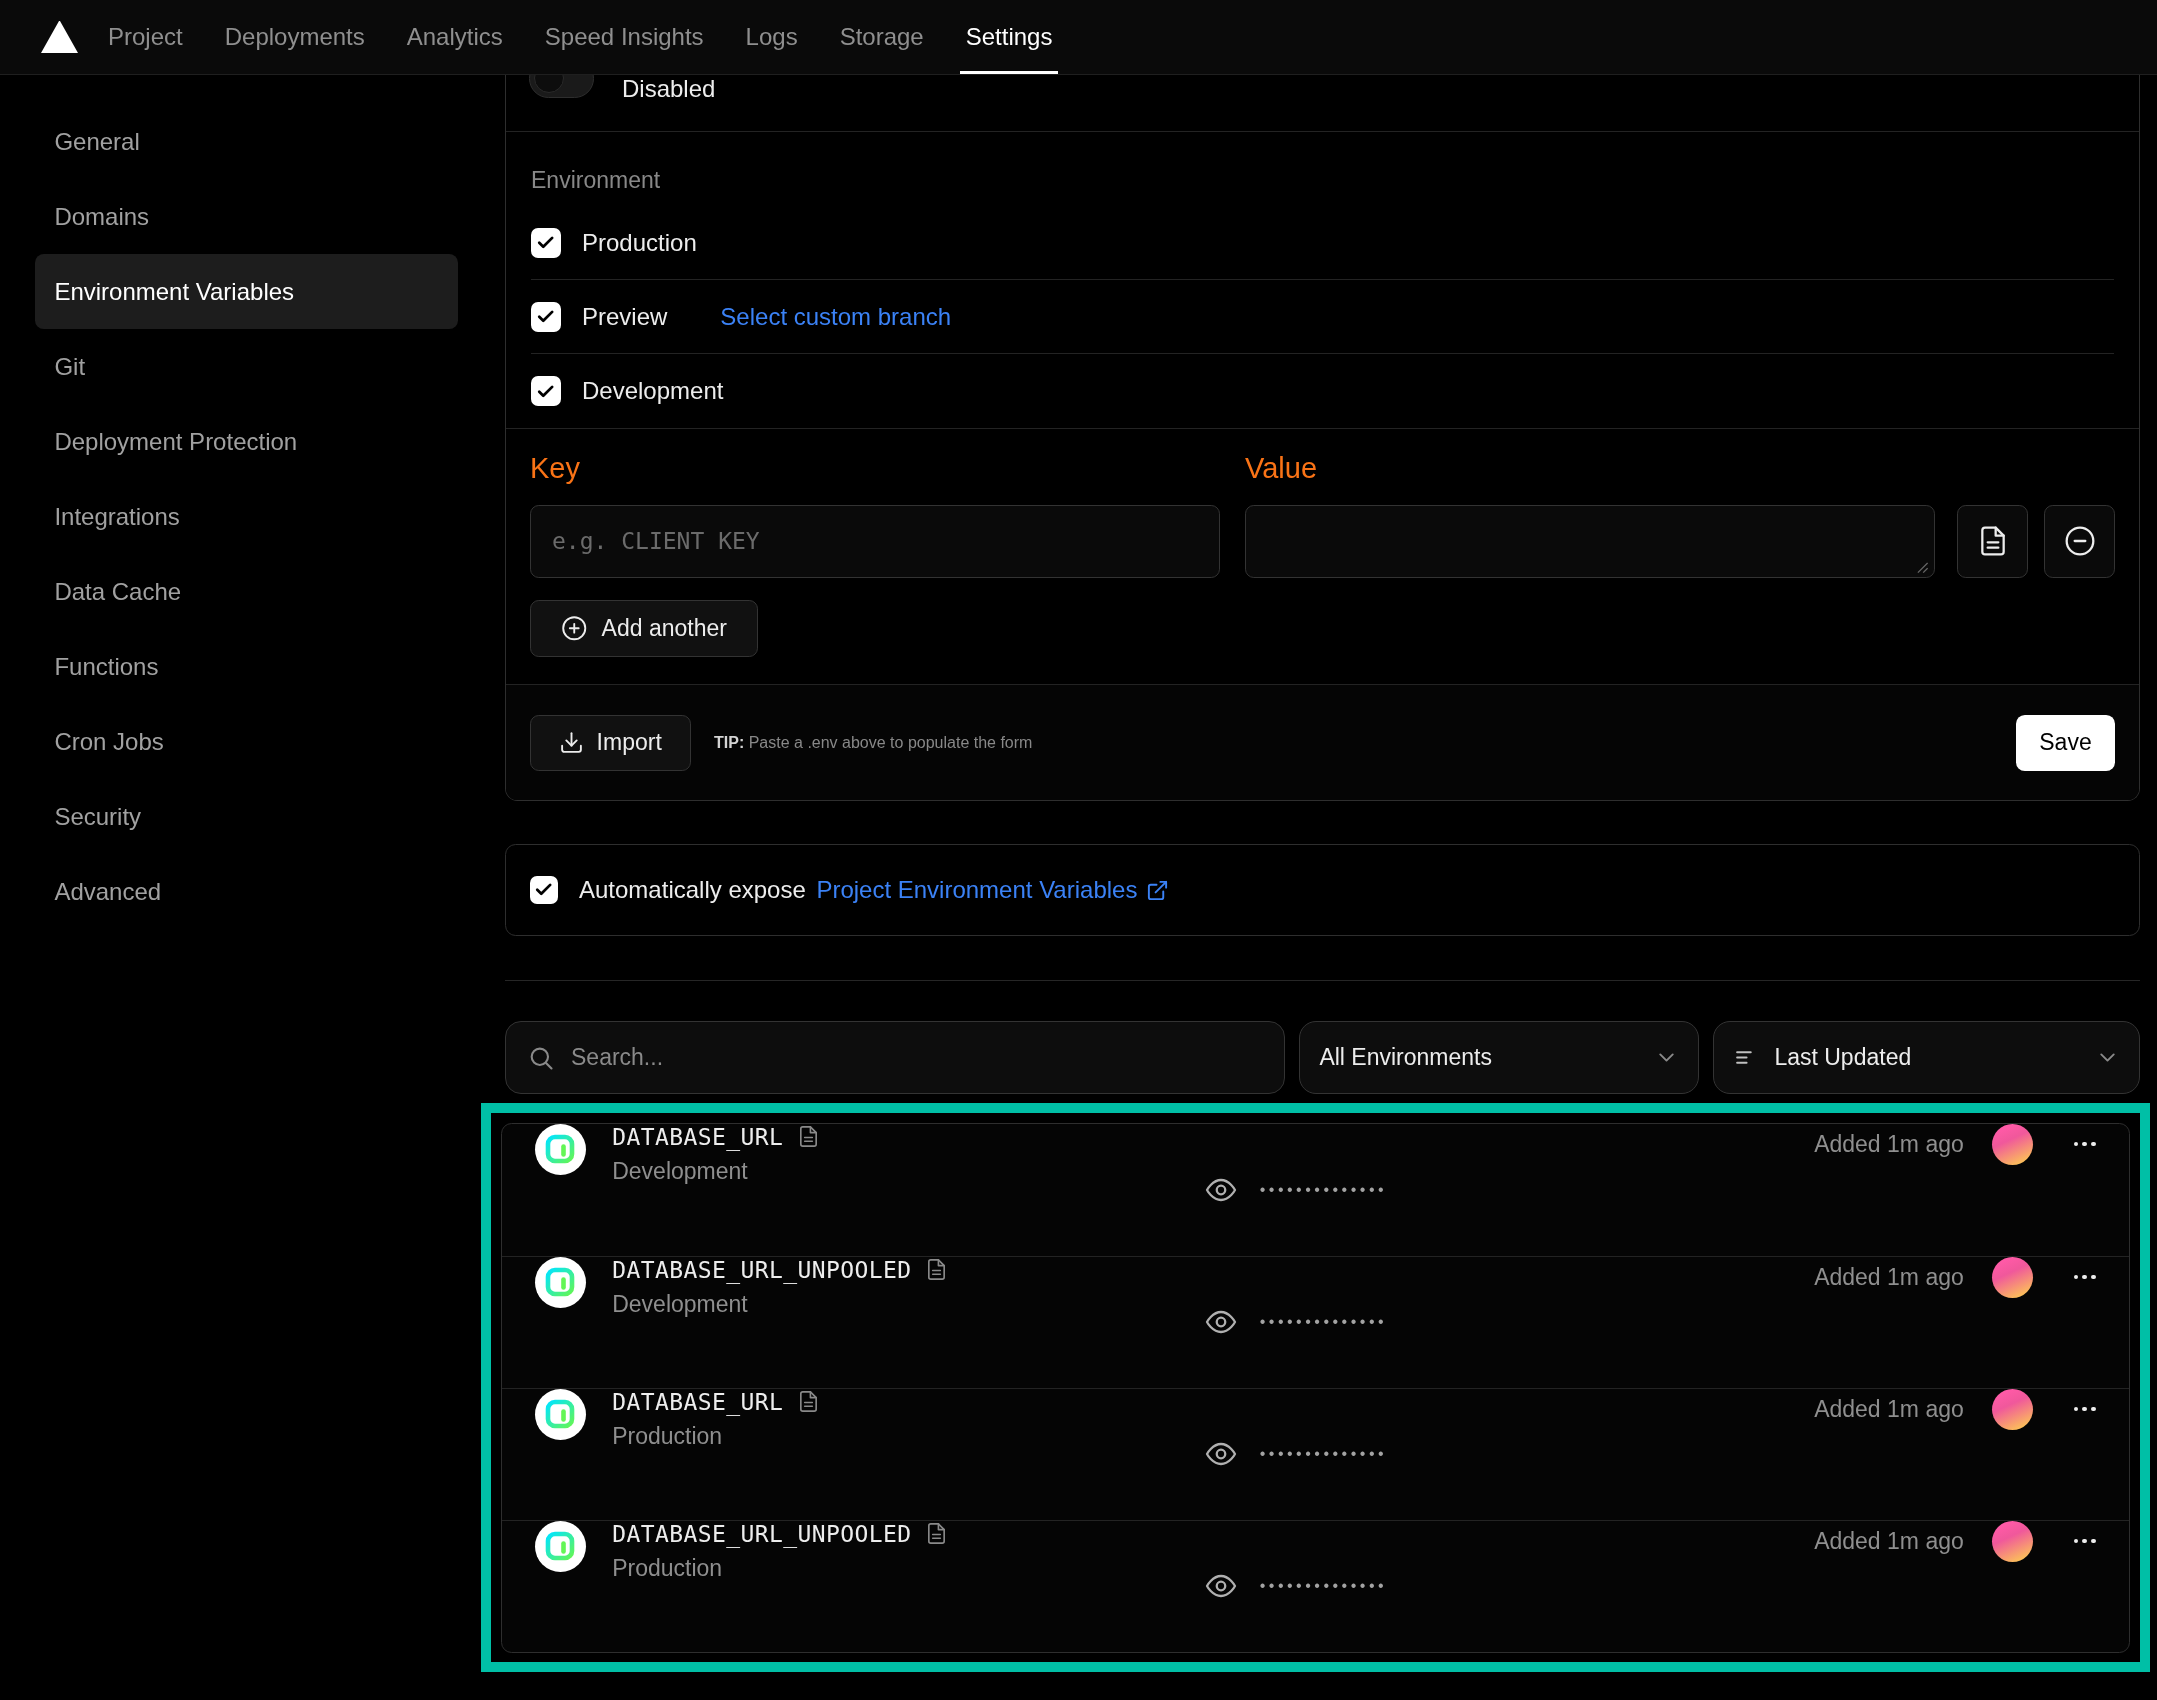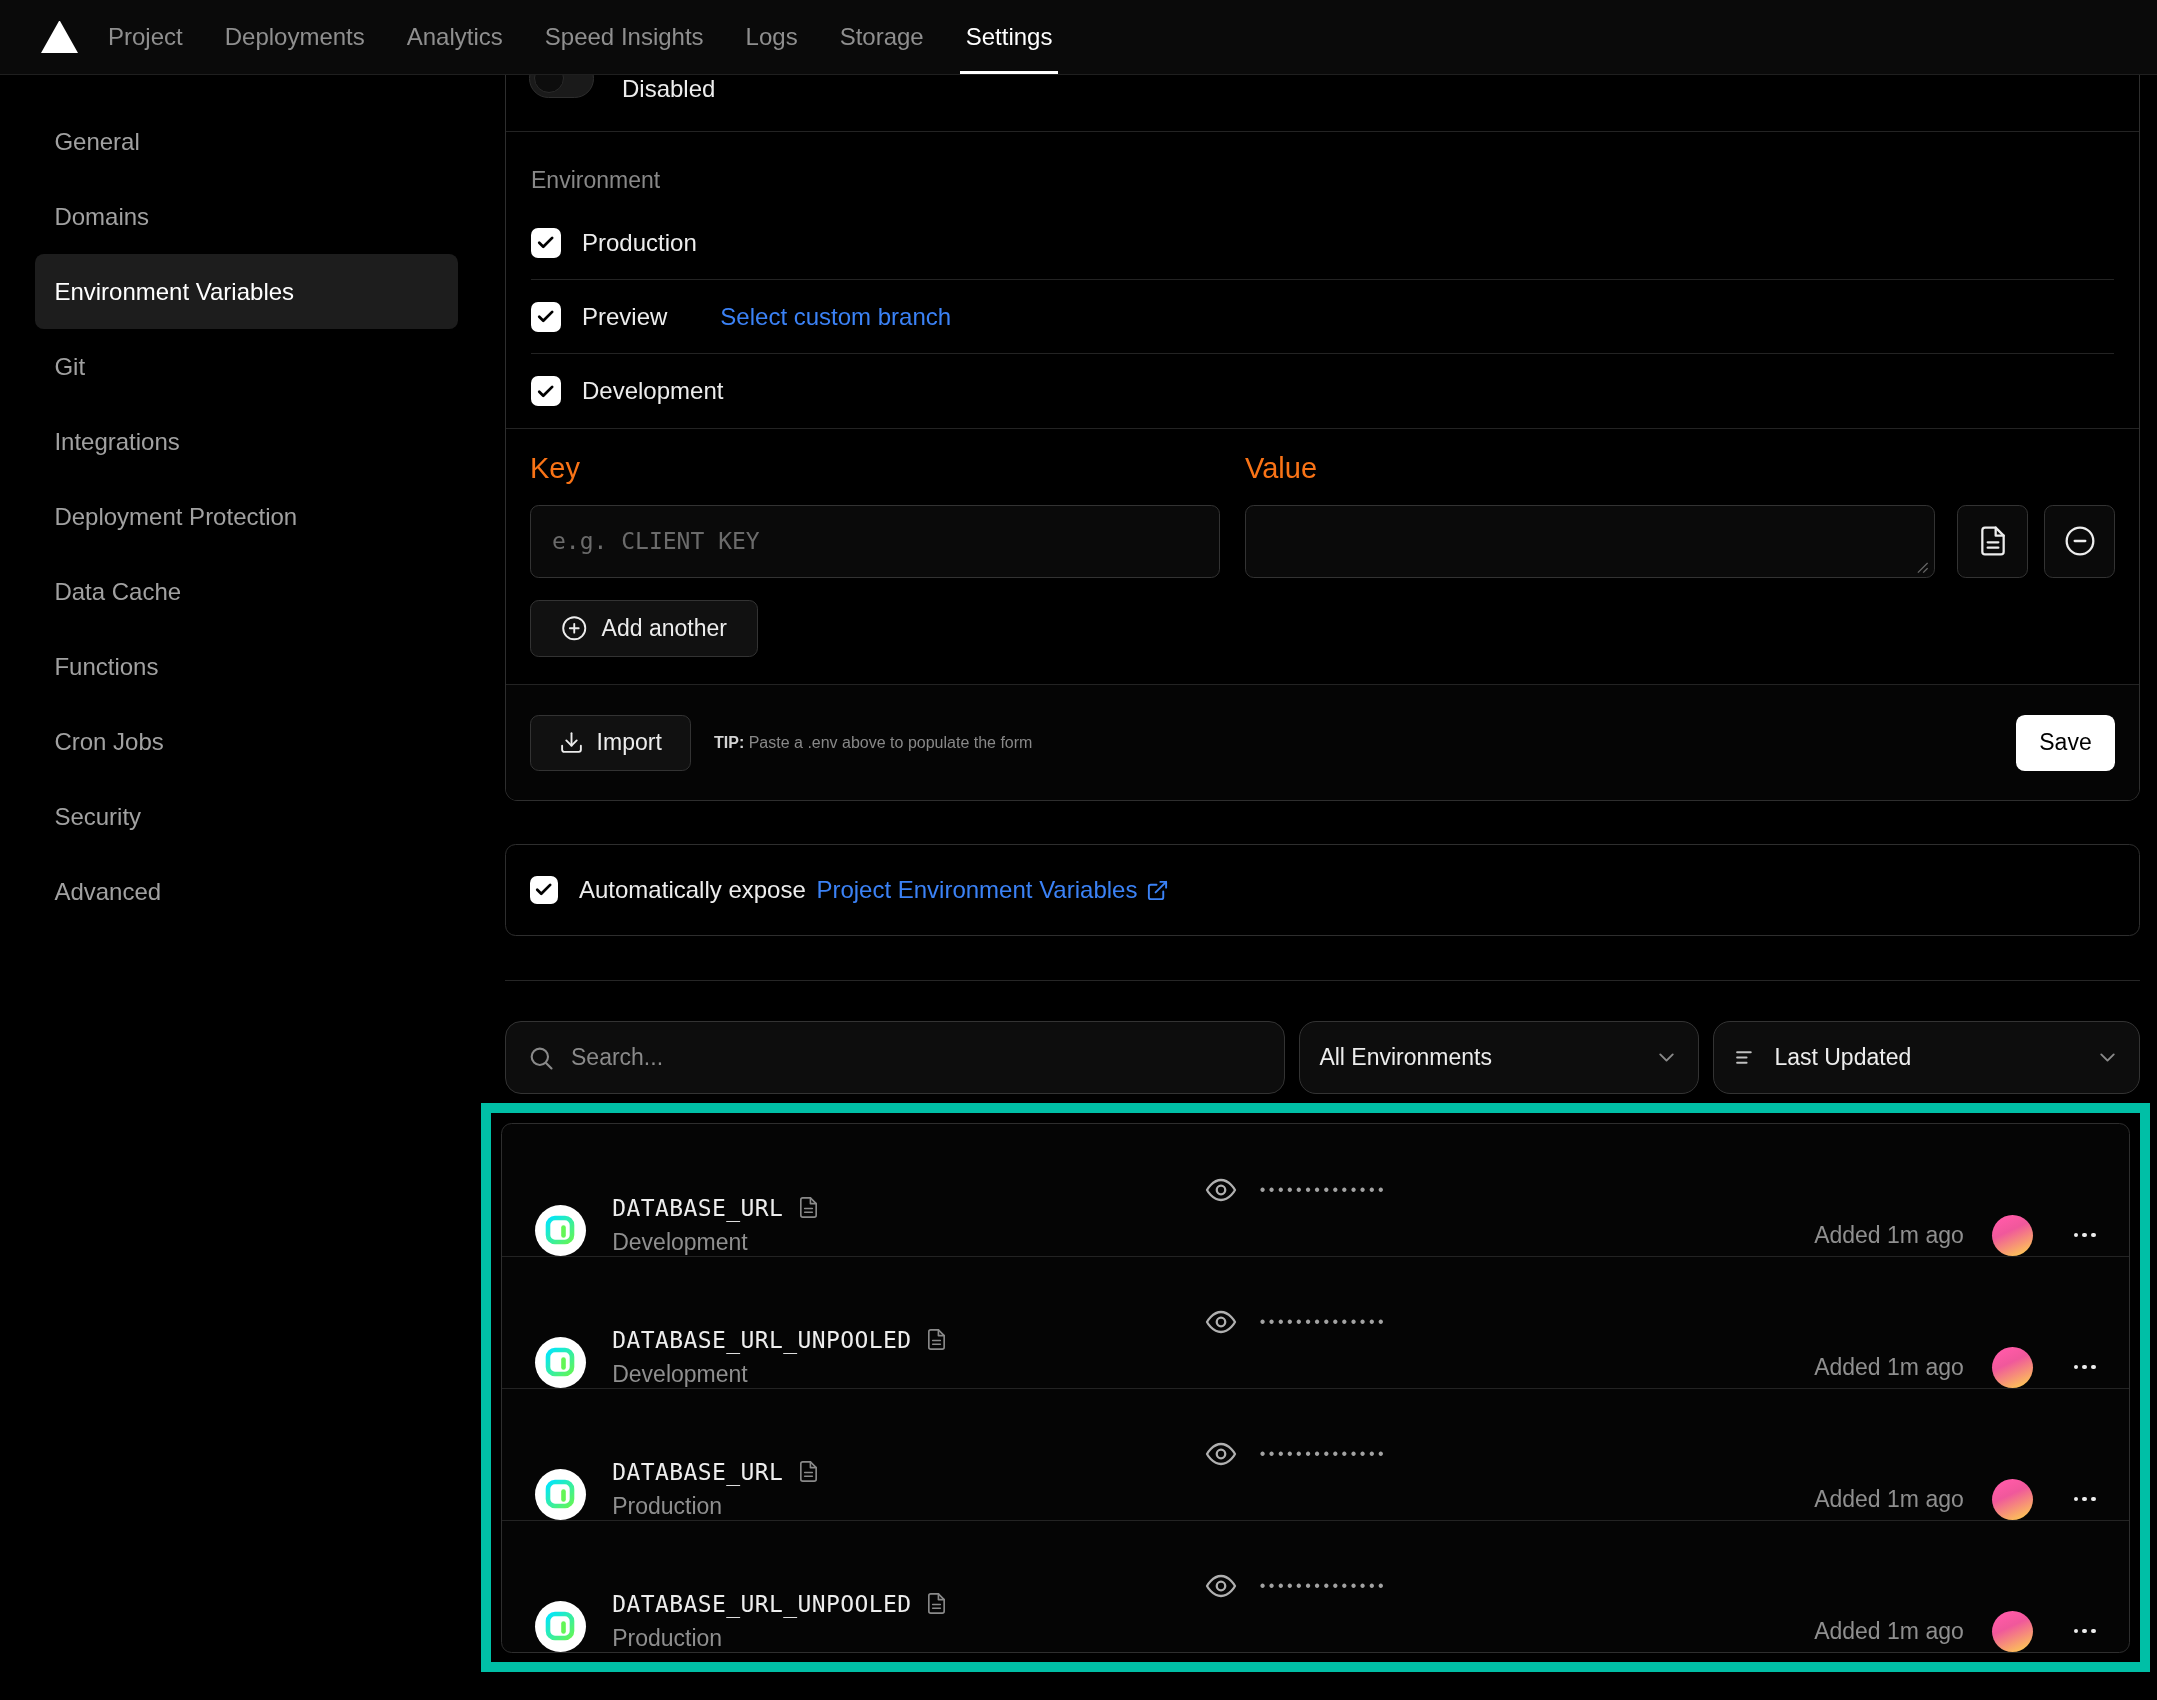--- a/index.html
+++ b/index.html
@@ -104,21 +104,21 @@
   .dd-sort { width:427px; }
   .dd-label { margin-right:auto; }
   .dd-sort .dd-label { margin-left:16px; }
   .chev { color:#8a8a8a; }
 
   
   .hl-frame { margin-top:8.8px; margin-left:-24px; width:1669px;
               border:10.6px solid #00bfa6; }
   .rows-panel { margin:9.7px; border:0.9px solid #2e2e2e; border-radius:10.6px;
               background:#050505; overflow:hidden; }
-  .var-row { position:relative; height:132px; display:flex; align-items:flex-end;
+  .var-row { position:relative; height:132px; display:flex; align-items:flex-start;
               padding:0 32px 0 33px; }
   .var-row + .var-row { border-top:0.9px solid #232323; }
   .neon-avatar { width:51px; height:51px; border-radius:50%; background:#fff; flex:none;
               display:flex; align-items:center; justify-content:center; }
   .var-id { margin-left:26.5px; }
   .var-name-line { display:flex; align-items:center; gap:14px; }
   .var-name { font-family:"DejaVu Sans Mono", monospace; font-size:23px;
               letter-spacing:0.4px; color:#ededed; }
   .doc-icon { color:#8a8a8a; cursor:pointer; display:flex; }
   .var-env { margin-top:8px; font-size:23px; color:#8f8f8f; }
@@ -151,22 +151,22 @@
       <div class="nav-item">Storage</div>
       <div class="nav-item active">Settings</div>
     </nav>
   </header>
 
   <aside class="sidebar">
     <div class="side-item">General</div>
     <div class="side-item">Domains</div>
     <div class="side-item active">Environment Variables</div>
     <div class="side-item">Git</div>
+    <div class="side-item">Deployment Protection</div>
     <div class="side-item">Integrations</div>
-    <div class="side-item">Deployment Protection</div>
     <div class="side-item">Data Cache</div>
     <div class="side-item">Functions</div>
     <div class="side-item">Cron Jobs</div>
     <div class="side-item">Security</div>
     <div class="side-item">Advanced</div>
   </aside>
 
   <div class="main">
 
     <section class="card">

